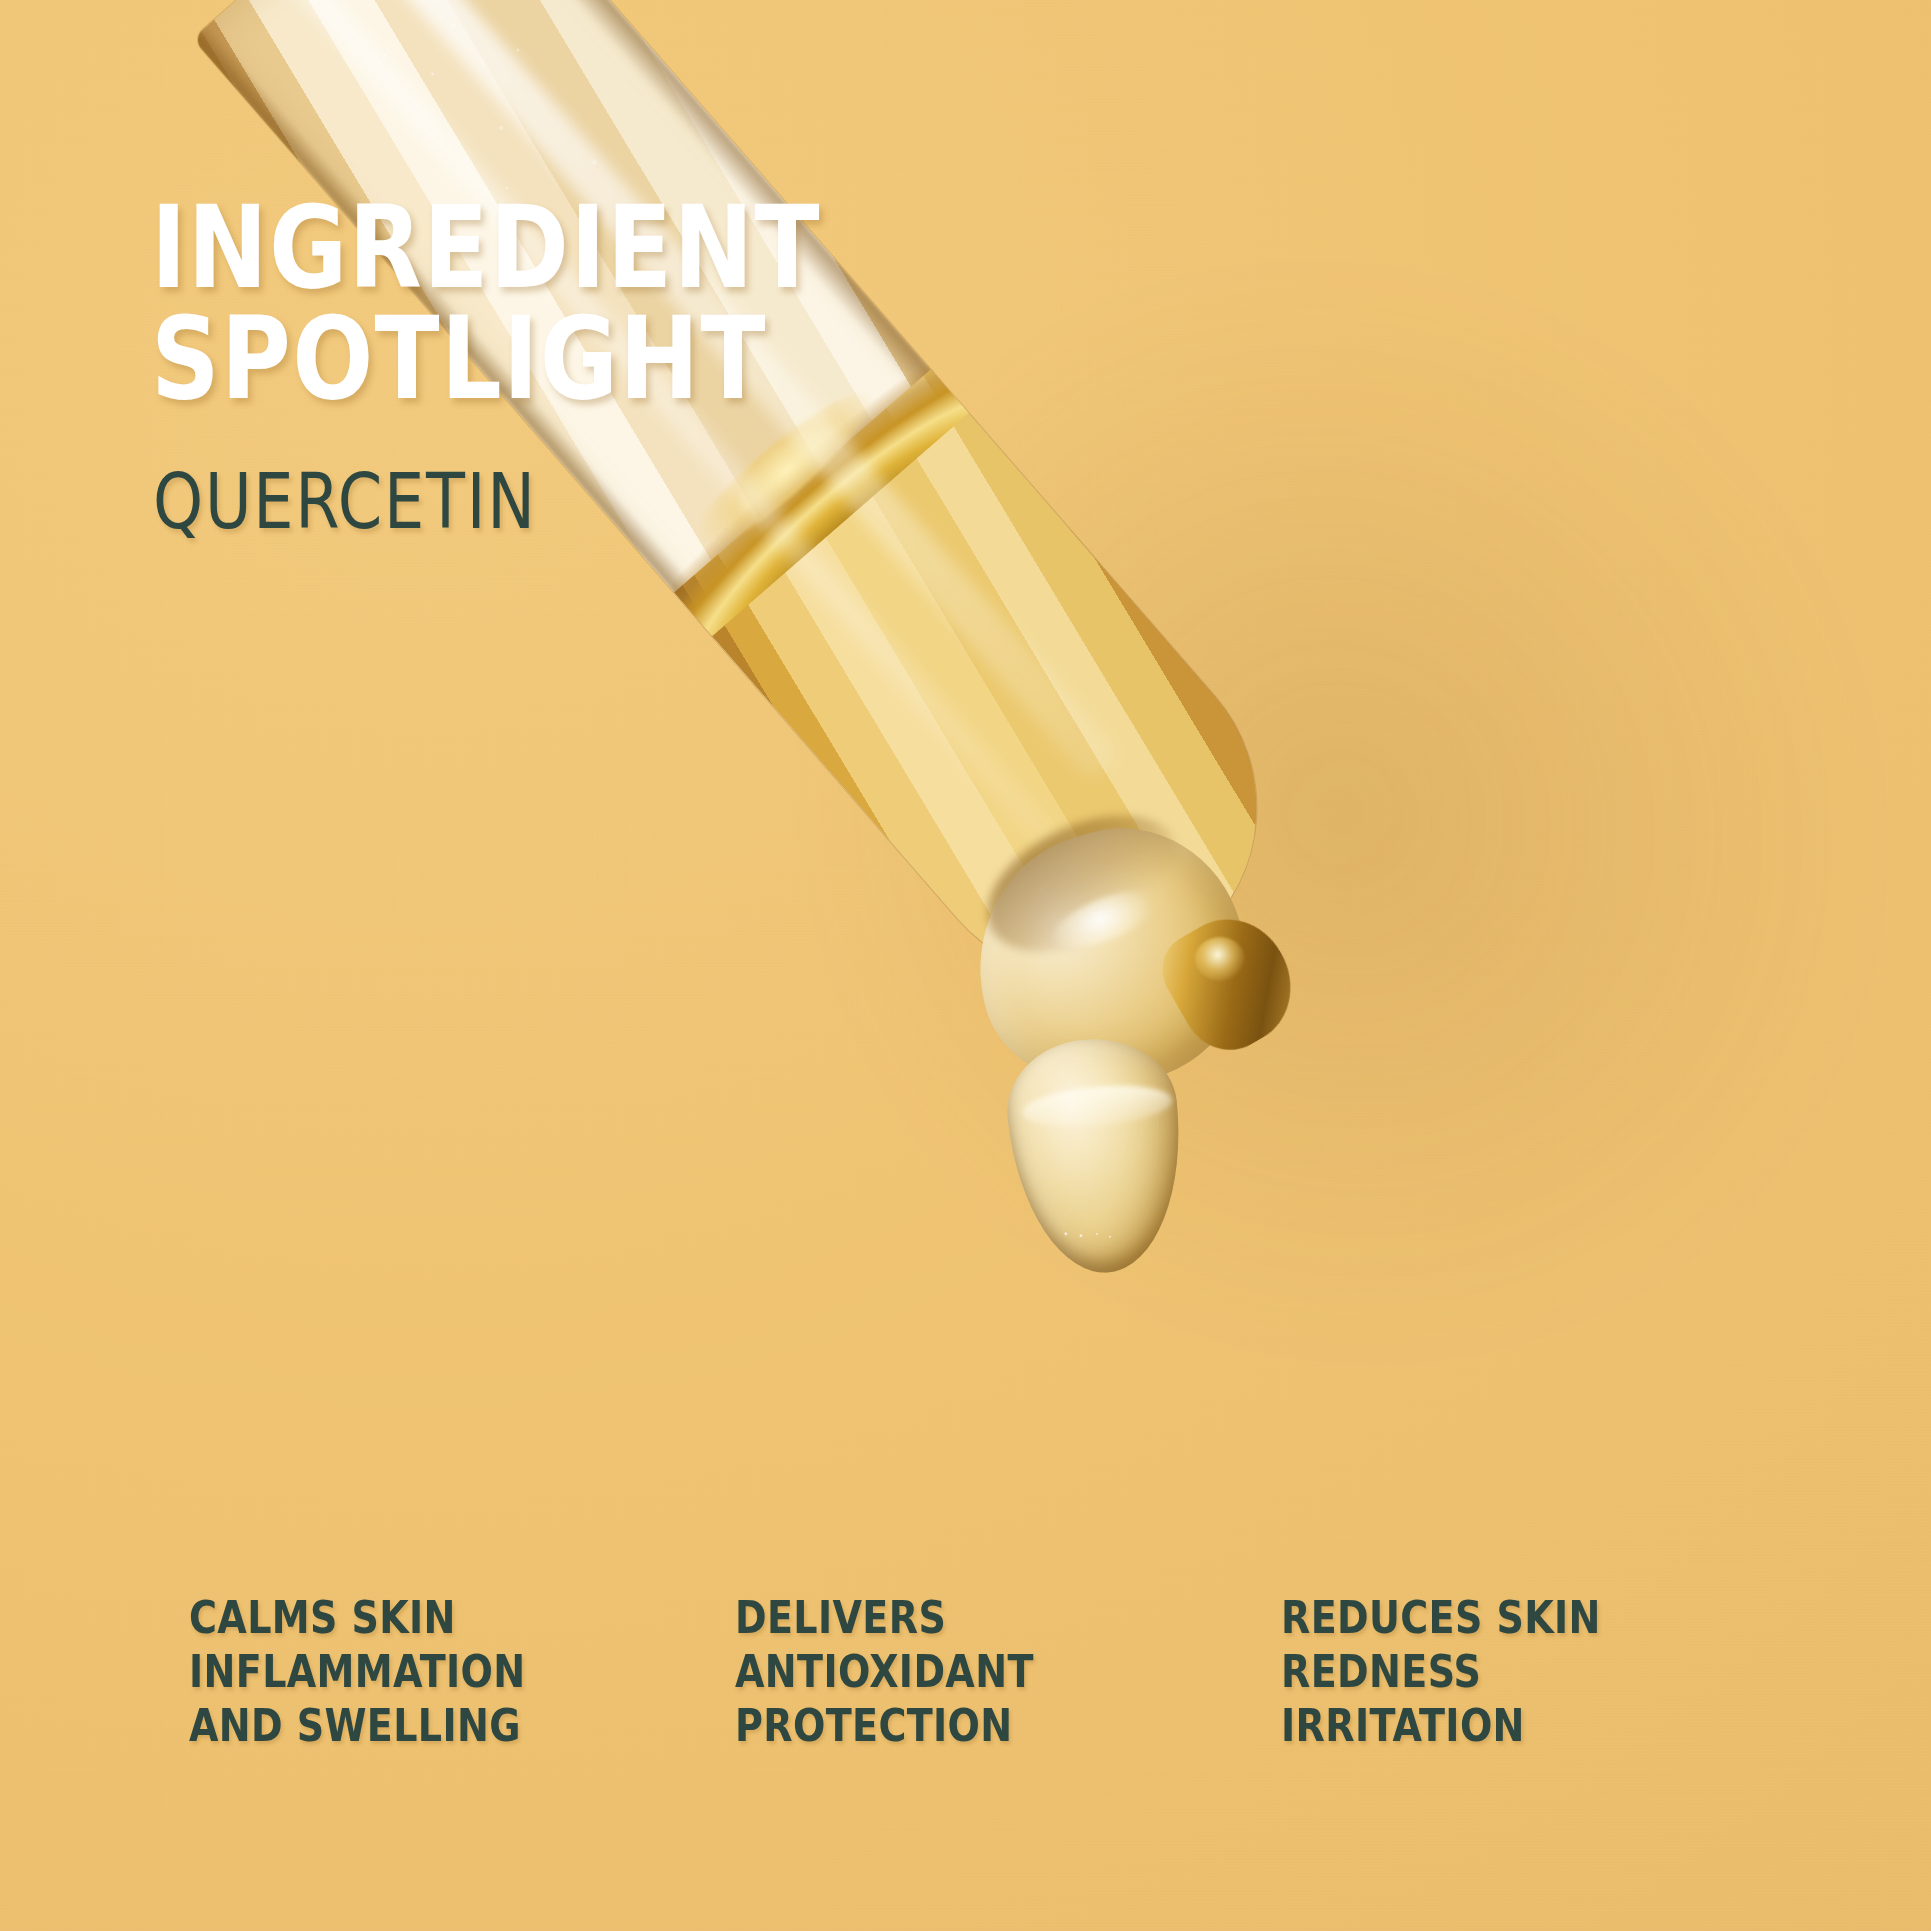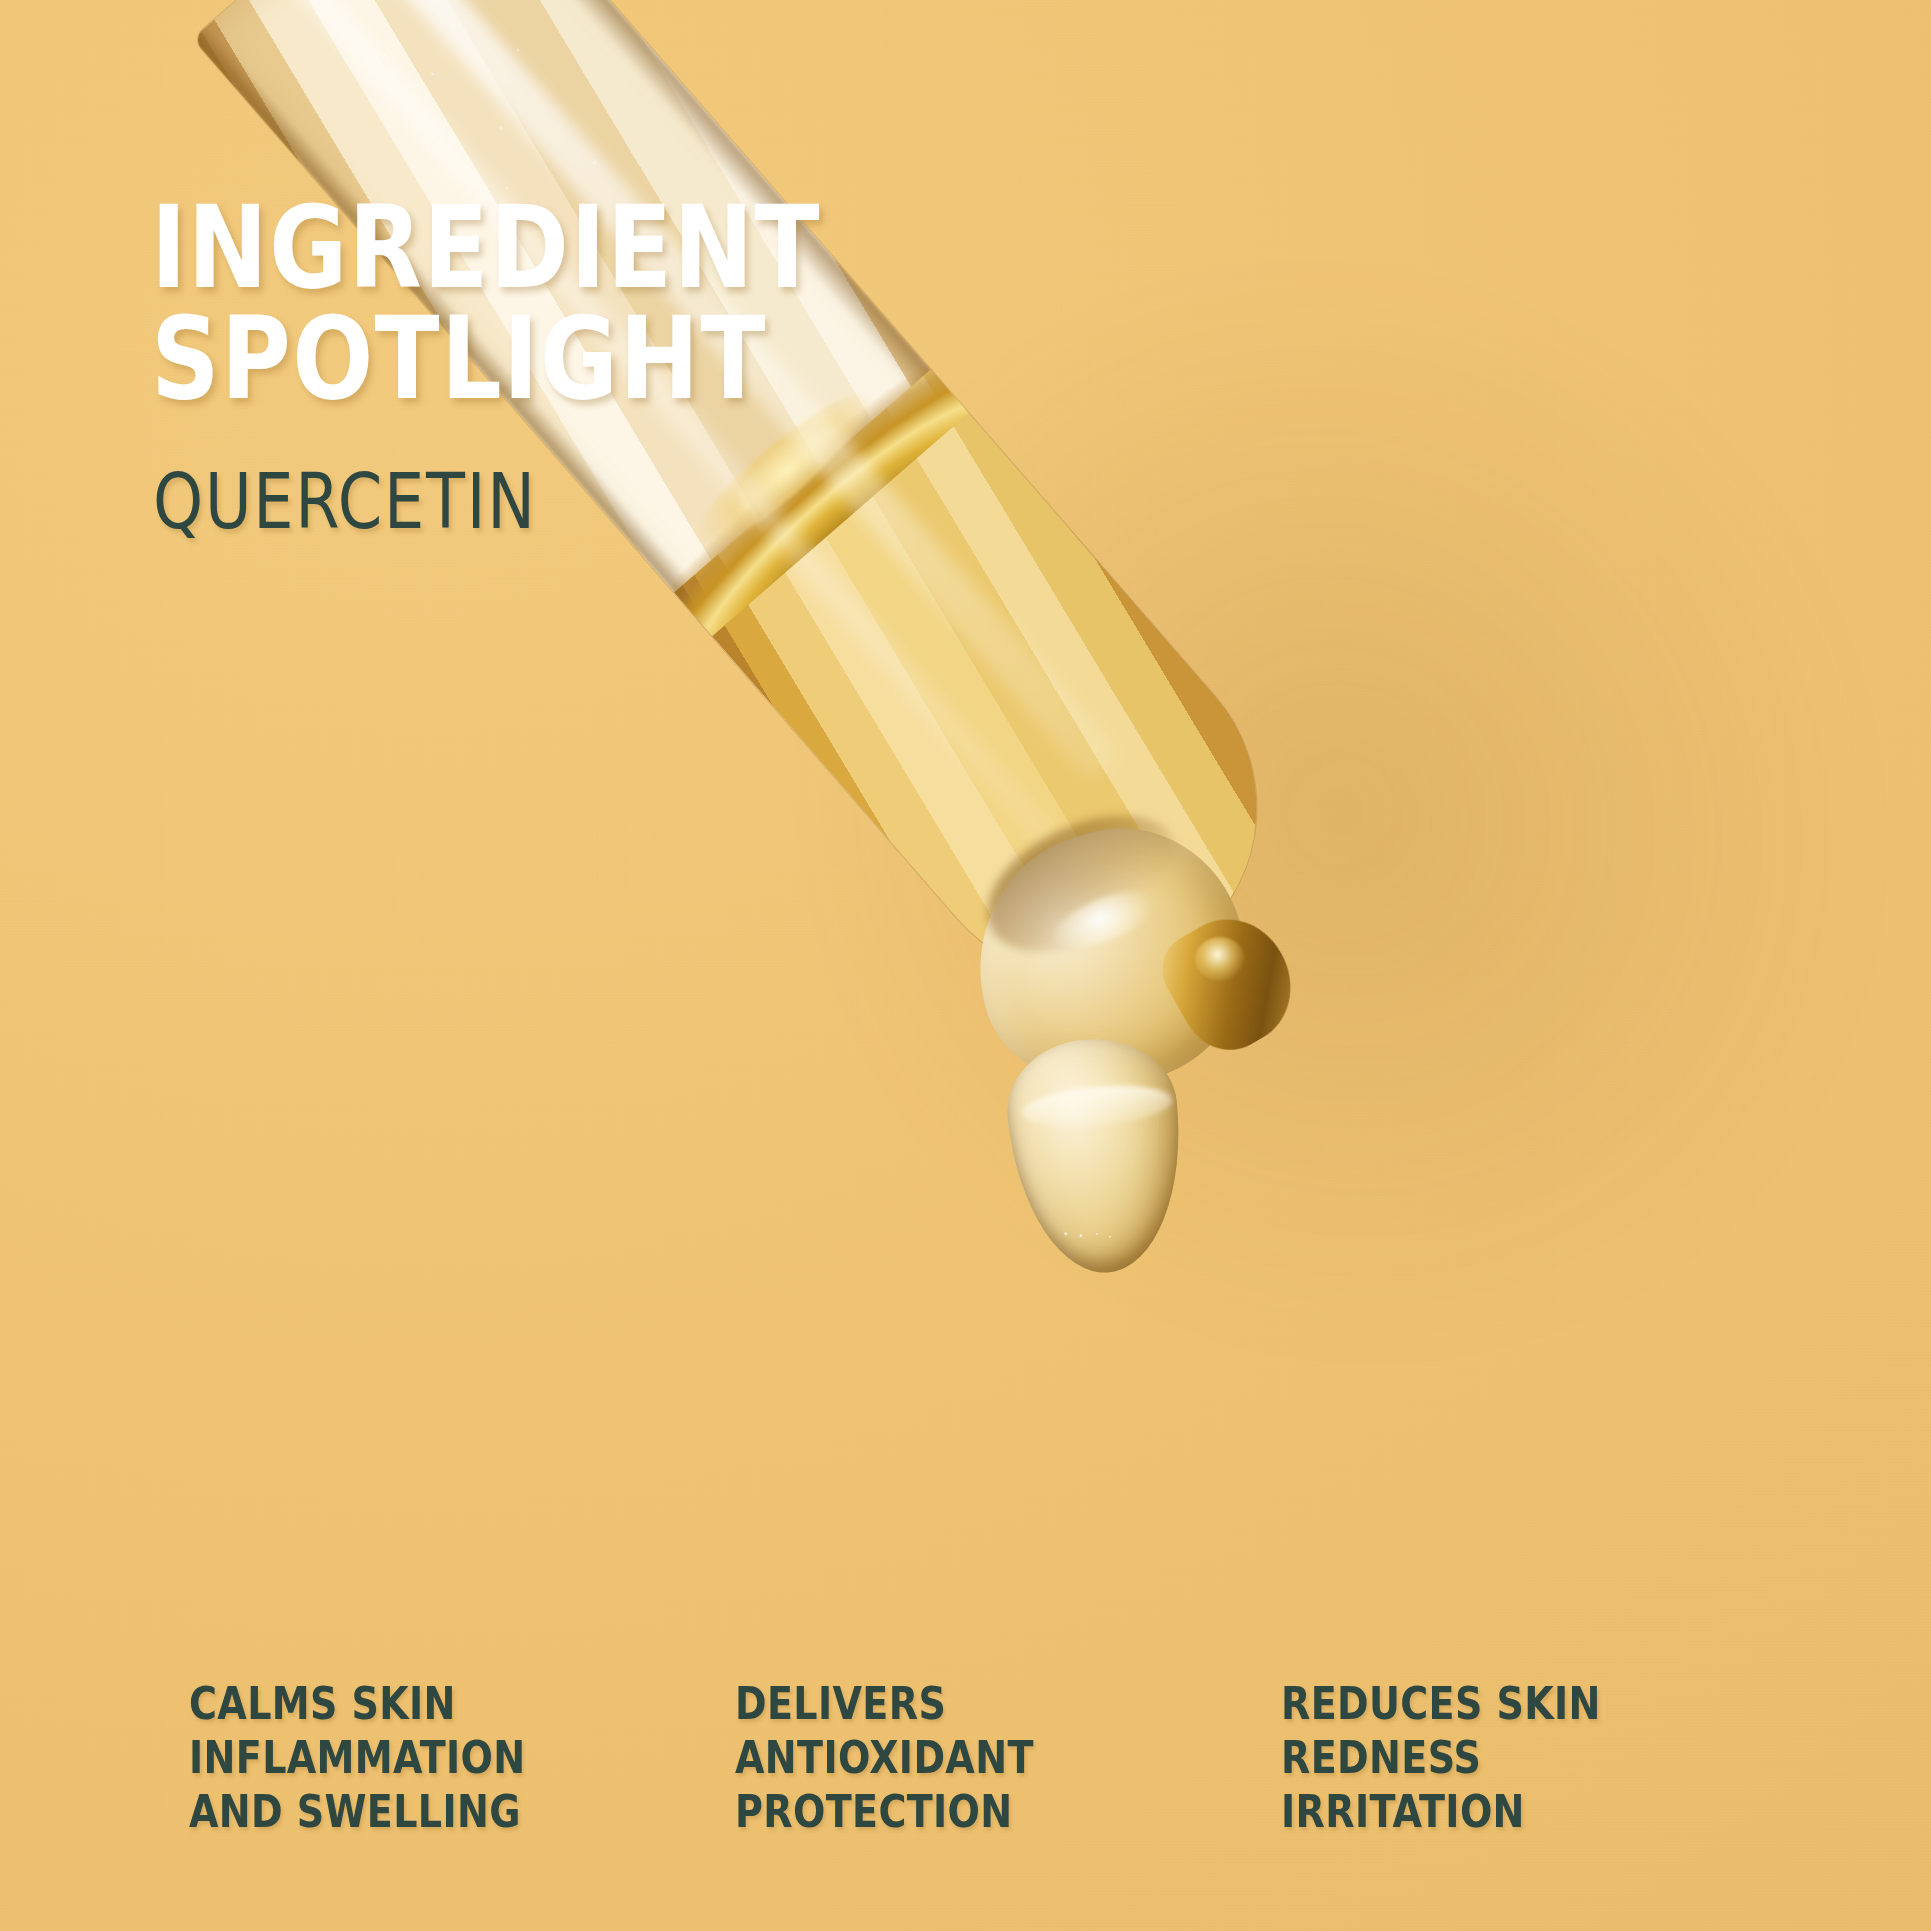--- a/index.html
+++ b/index.html
@@ -319,21 +319,21 @@
     letter-spacing: 1.9px;
     font-family: "Liberation Sans Narrow", "DejaVu Sans Condensed", "Liberation Sans", sans-serif;
     transform: scaleX(0.92);
     transform-origin: left top;
     text-shadow: 2.9px 3.9px 4.8px rgba(150,103,34,.25);
   }
 
   .benefits {
     position: absolute;
     left: 189px;
-    top: 1677px;
+    top: 1591px;
     width: 1641px;
     display: flex;
     gap: 0;
   }
   .benefit {
     width: 546px;
     color: #2F4741;
     font-size: 45px;
     line-height: 1.20;
     font-weight: 700;

